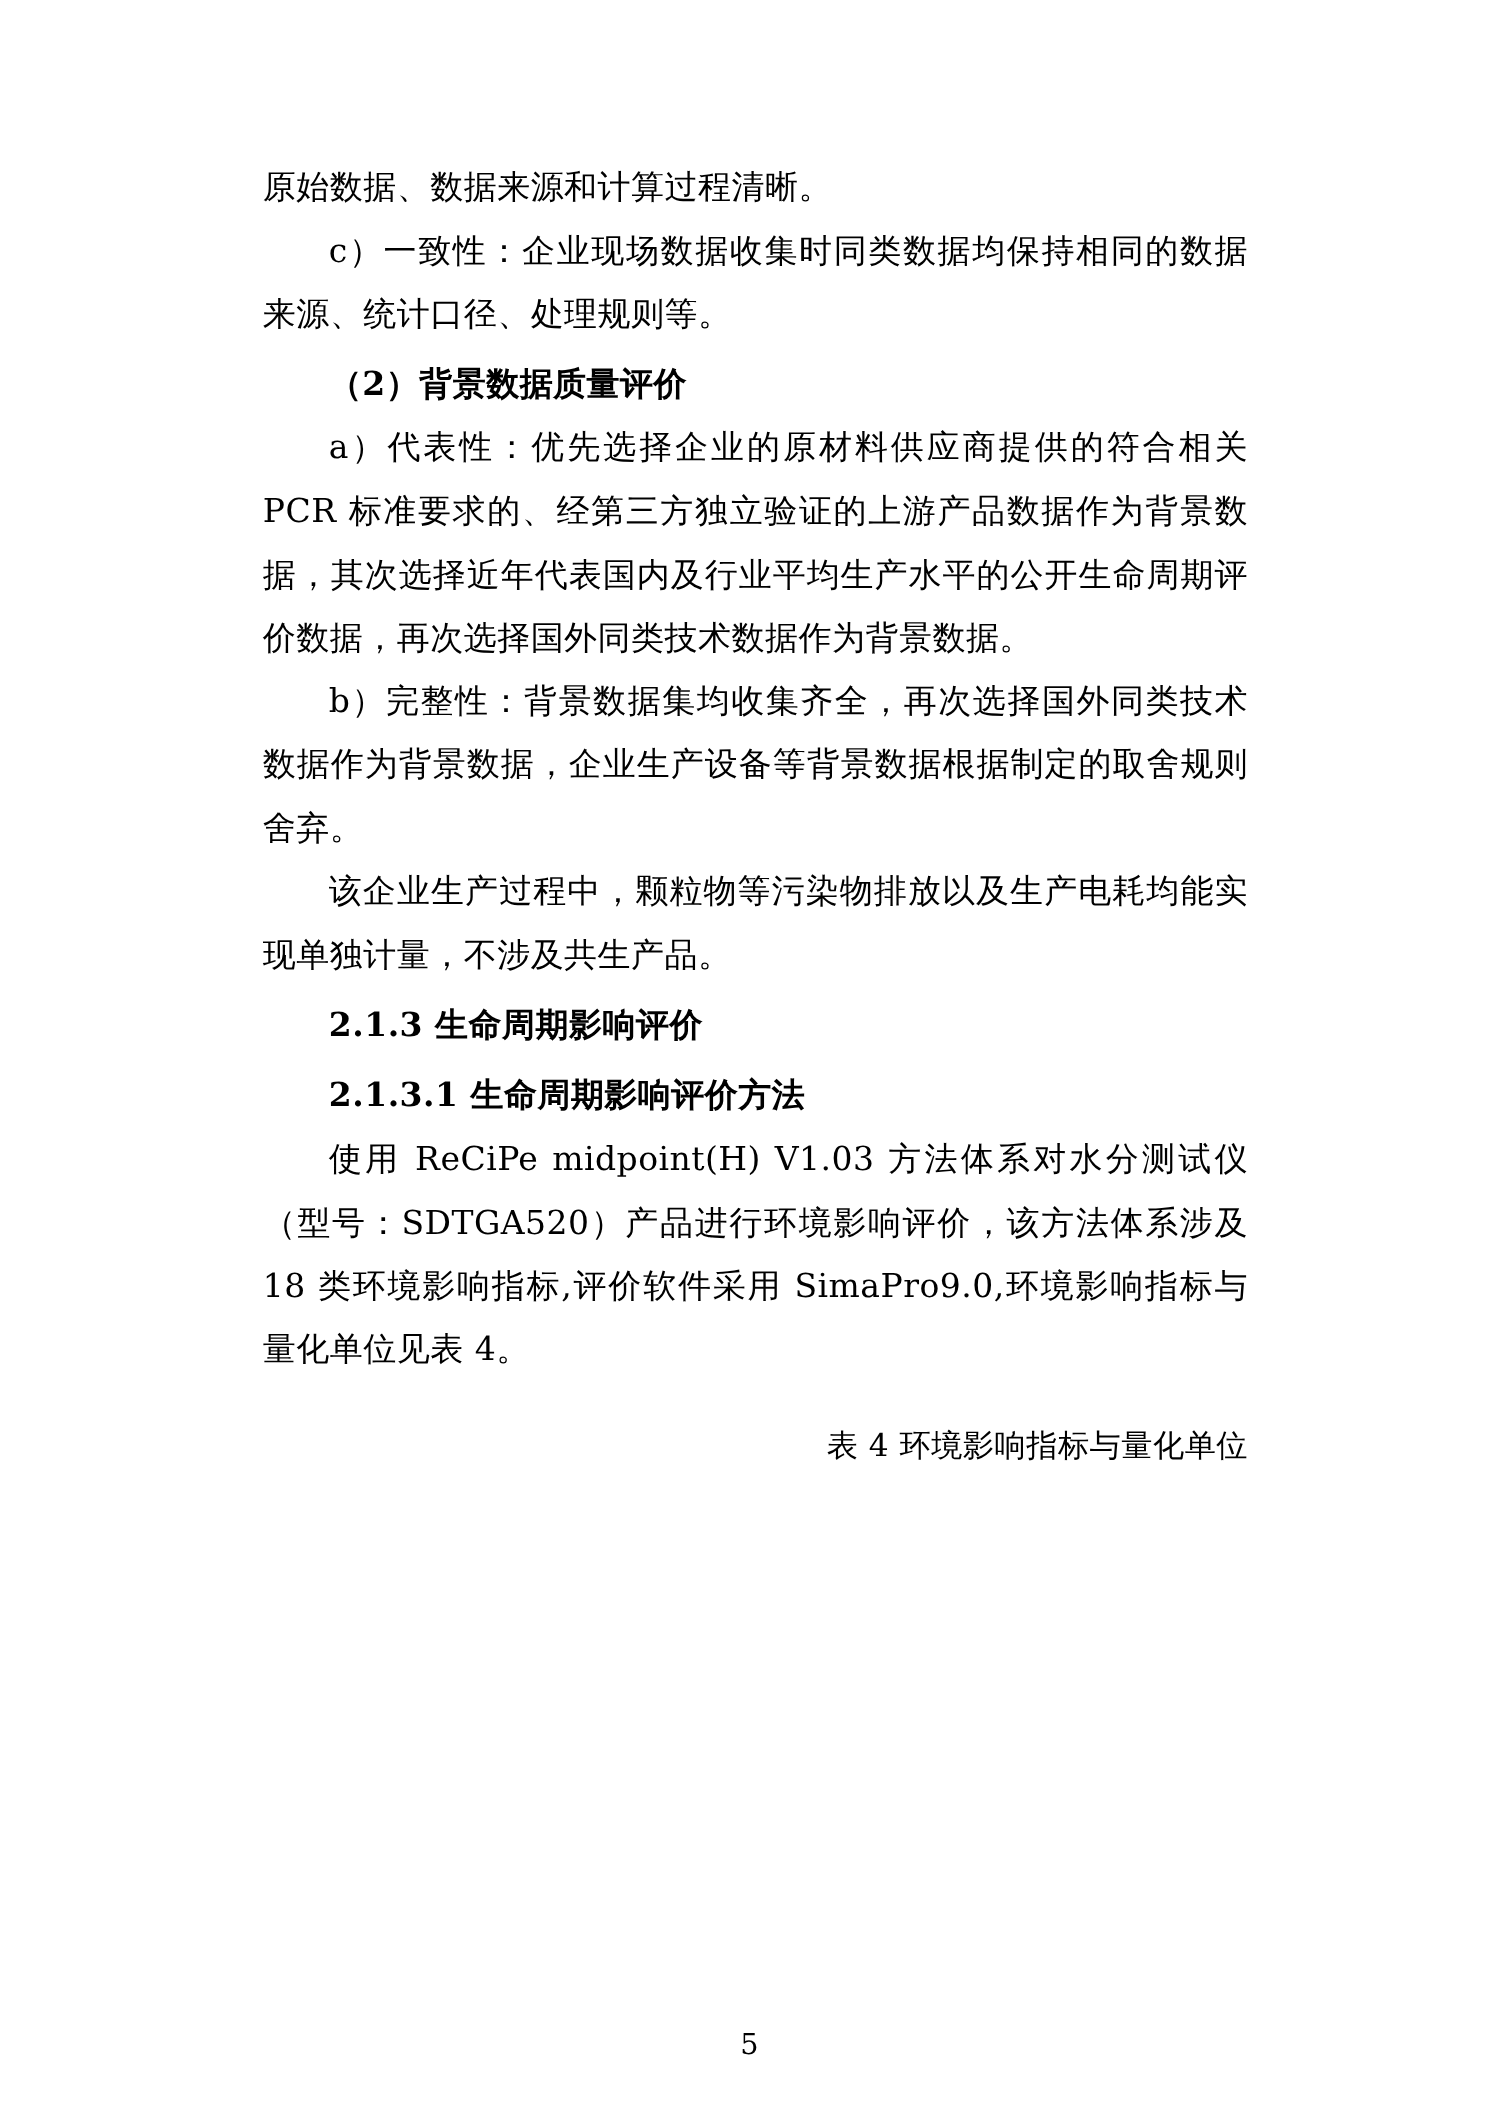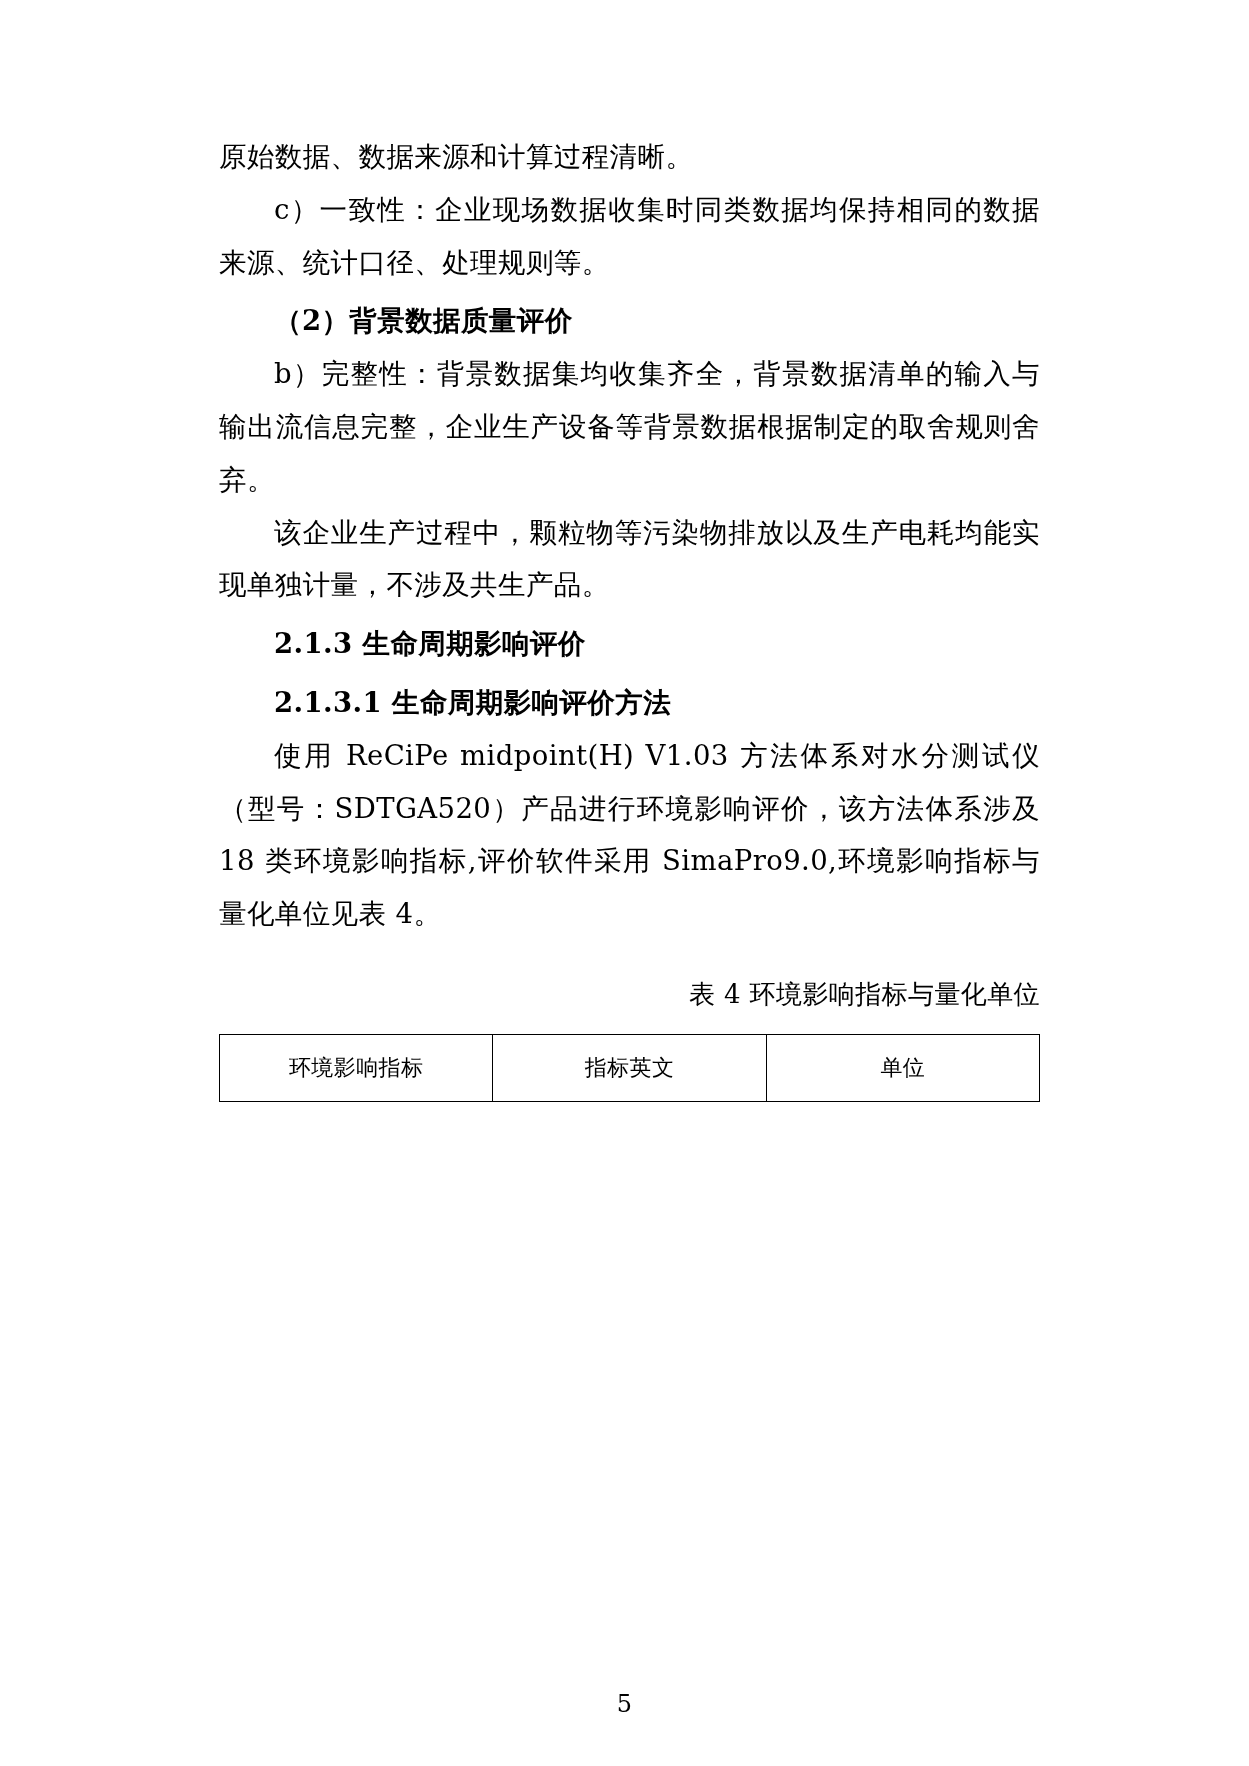--- a/index.html
+++ b/index.html
@@ -76,41 +76,33 @@
 
 <div class="page">
   <div class="doc-body">
 
     <p class="noindent">原始数据、数据来源和计算过程清晰。</p>
 
     <p class="para">c）一致性：企业现场数据收集时同类数据均保持相同的数据来源、统计口径、处理规则等。</p>
 
     <p class="heading">（2）背景数据质量评价</p>
 
+    <p class="para">a）代表性：优先选择企业的原材料供应商提供的符合相关 PCR 标准要求的、经第三方独立验证的上游产品数据作为背景数据，其次选择近年代表国内及行业平均生产水平的公开生命周期评价数据，再次选择国外同类技术数据作为背景数据。</p>
 
-    <p class="para">b）完整性：背景数据集均收集齐全，背景数据清单的输入与输出流信息完整，企业生产设备等背景数据根据制定的取舍规则舍弃。</p>
+    <p class="para">b）完整性：背景数据集均收集齐全，再次选择国外同类技术数据作为背景数据，企业生产设备等背景数据根据制定的取舍规则舍弃。</p>
 
 
 
     <p class="para">该企业生产过程中，颗粒物等污染物排放以及生产电耗均能实现单独计量，不涉及共生产品。</p>
 
     <p class="heading">2.1.3 生命周期影响评价</p>
 
     <p class="heading">2.1.3.1 生命周期影响评价方法</p>
 
     <p class="para">使用 ReCiPe midpoint(H) V1.03 方法体系对水分测试仪（型号：SDTGA520）产品进行环境影响评价，该方法体系涉及 18 类环境影响指标,评价软件采用 SimaPro9.0,环境影响指标与量化单位见表 4。</p>
 
     <p class="table-caption">表 4 环境影响指标与量化单位</p>
 
-    <table class="env-table">
-      <thead>
-        <tr>
-          <th>环境影响指标</th>
-          <th>指标英文</th>
-          <th>单位</th>
-        </tr>
-      </thead>
-    </table>
 
   </div>
 
   <div class="page-number">5</div>
 </div>
 
 </body></html>

